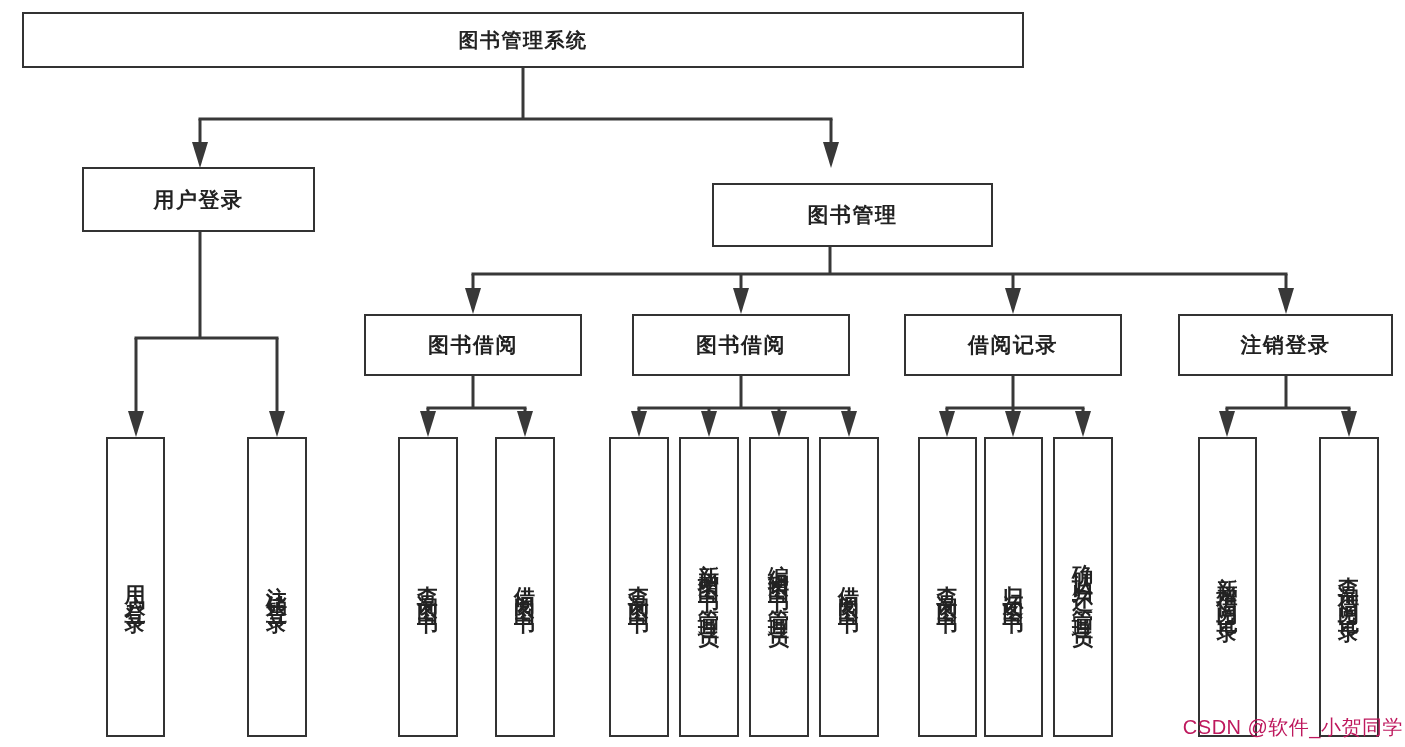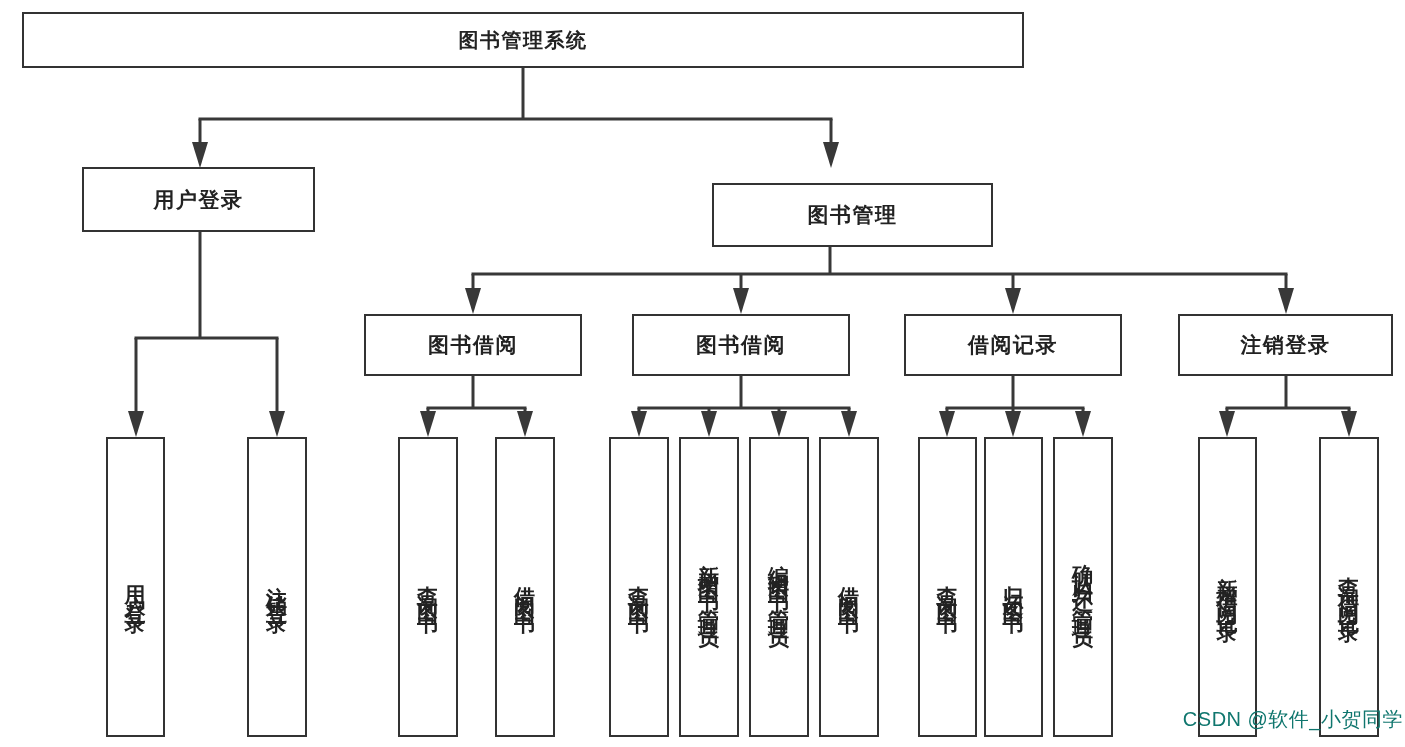--- a/index.html
+++ b/index.html
@@ -31,24 +31,24 @@
     writing-mode: vertical-rl;
     text-orientation: mixed;
     font-size: 21px;
     letter-spacing: 9px;
     line-height: 1;
     white-space: nowrap;
   }
   .watermark {
     position: absolute;
     right: 2px;
-    bottom: 14px;
+    bottom: 6px;
     font-size: 20px;
     letter-spacing: 0.5px;
-    color: #0f766e;
+    color: #be185d;
     z-index: 5;
     white-space: nowrap;
   }
 </style>
 </head>
 <body>
 
 <div class="stage">
 
   <svg class="wires" viewBox="0 0 1405 747" xmlns="http://www.w3.org/2000/svg">

